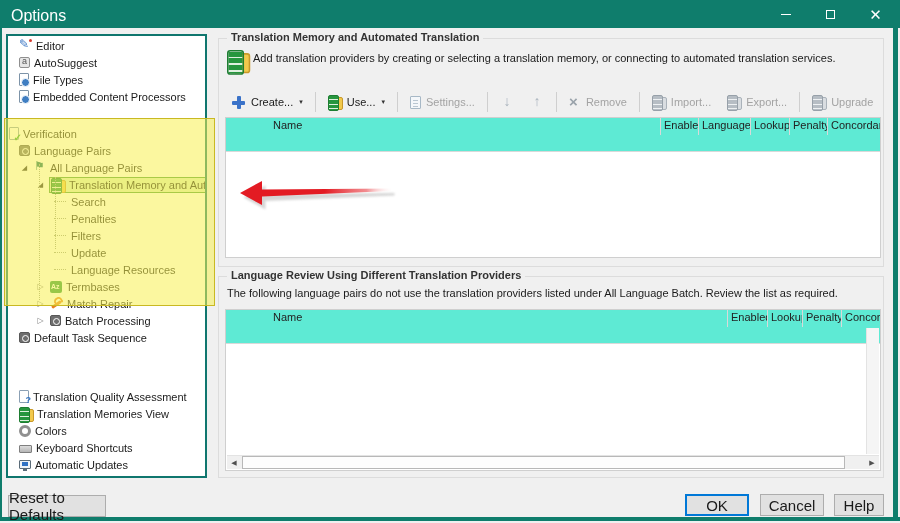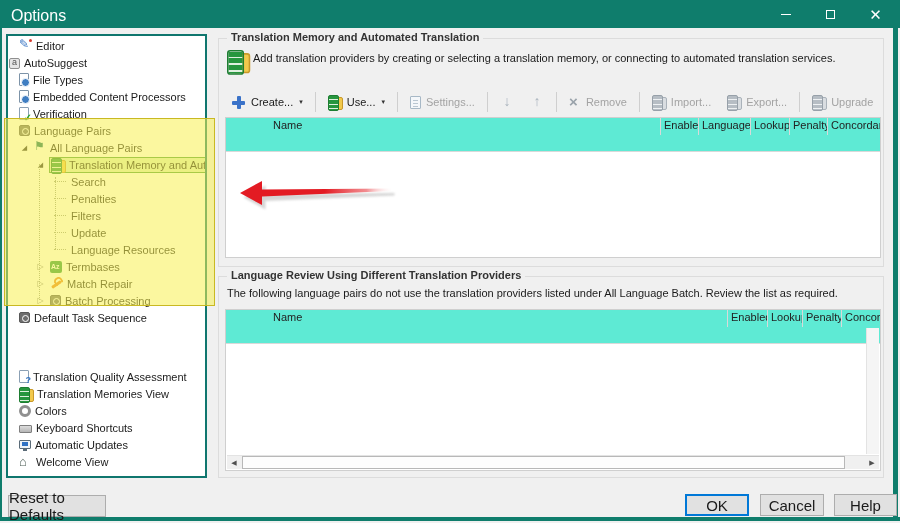--- a/index.html
+++ b/index.html
@@ -116,21 +116,21 @@
 
   
   .arrow-svg { position:absolute; left:226px; top:166px; pointer-events:none; z-index:40; }
 
   
   .btn { position:absolute; height:22px; background:#e1e1e1; border:1px solid #adadad; font-size:15px;
          display:flex; align-items:center; justify-content:center; color:#1a1a1a; }
   .btn-reset { left:8px; top:495px; width:98px; }
   .btn-ok { left:685px; top:494px; width:64px; border:2px solid #0078d7; }
   .btn-cancel { left:760px; top:494px; width:64px; }
-  .btn-help { left:834px; top:494px; width:63px; }
+  .btn-help { left:834px; top:494px; width:50px; }
 </style>
 </head>
 <body>
 
 <div class="window">
 
   <div class="titlebar">
     <span class="title-text">Options</span>
     <div class="win-controls">
       <span class="wc wc-min">
@@ -147,39 +147,39 @@
   <div class="edge edge-b"></div>
 
   <div class="sidebar">
     <div class="tree" id="tree">
         <div class="trow" style="padding-left: 10px;">
           <span class="rowbody">
             <span class="ico i-pencil"></span>
             <span>Editor</span>
           </span>
         </div>
-        <div class="trow" style=" align-items: flex-end;">
+        <div class="trow" style="padding-left: 10px;">
           <span class="rowbody">
             <span class="ico i-autosuggest"></span>
             <span>AutoSuggest</span>
           </span>
         </div>
         <div class="trow" style="padding-left: 10px;">
           <span class="rowbody">
             <span class="ico i-docgear"></span>
             <span>File Types</span>
           </span>
         </div>
         <div class="trow" style="padding-left: 10px;">
           <span class="rowbody">
             <span class="ico i-docgear"></span>
             <span>Embedded Content Processors</span>
           </span>
         </div>
-        <div class="trow" style="padding-left: 10px;">
+        <div class="trow" style="padding-left: 0; margin-top: 20px;">
           <span class="rowbody">
             <span class="ico i-doccheck"></span>
             <span>Verification</span>
           </span>
         </div>
         <div class="trow" style="padding-left: 10px;">
           <span class="rowbody">
             <span class="ico i-gearbox"></span>
             <span>Language Pairs</span>
           </span>

